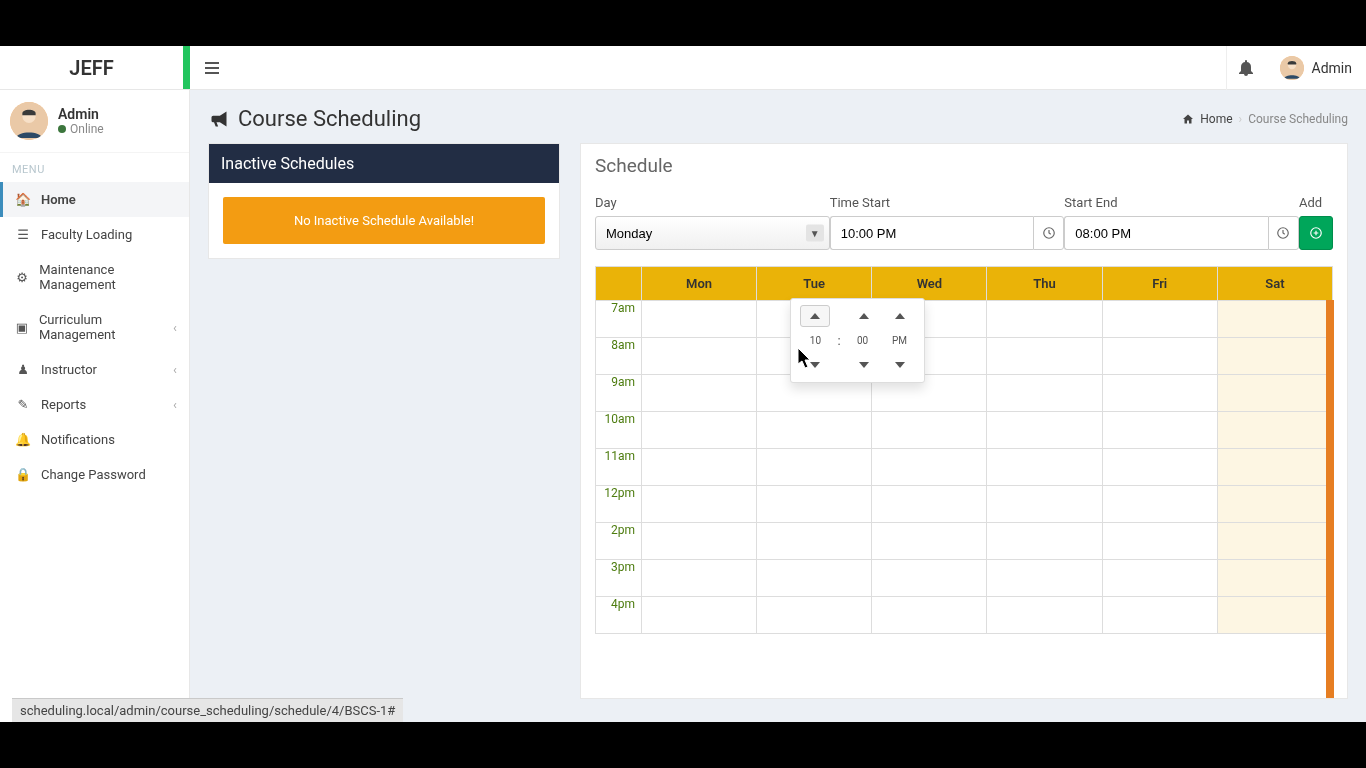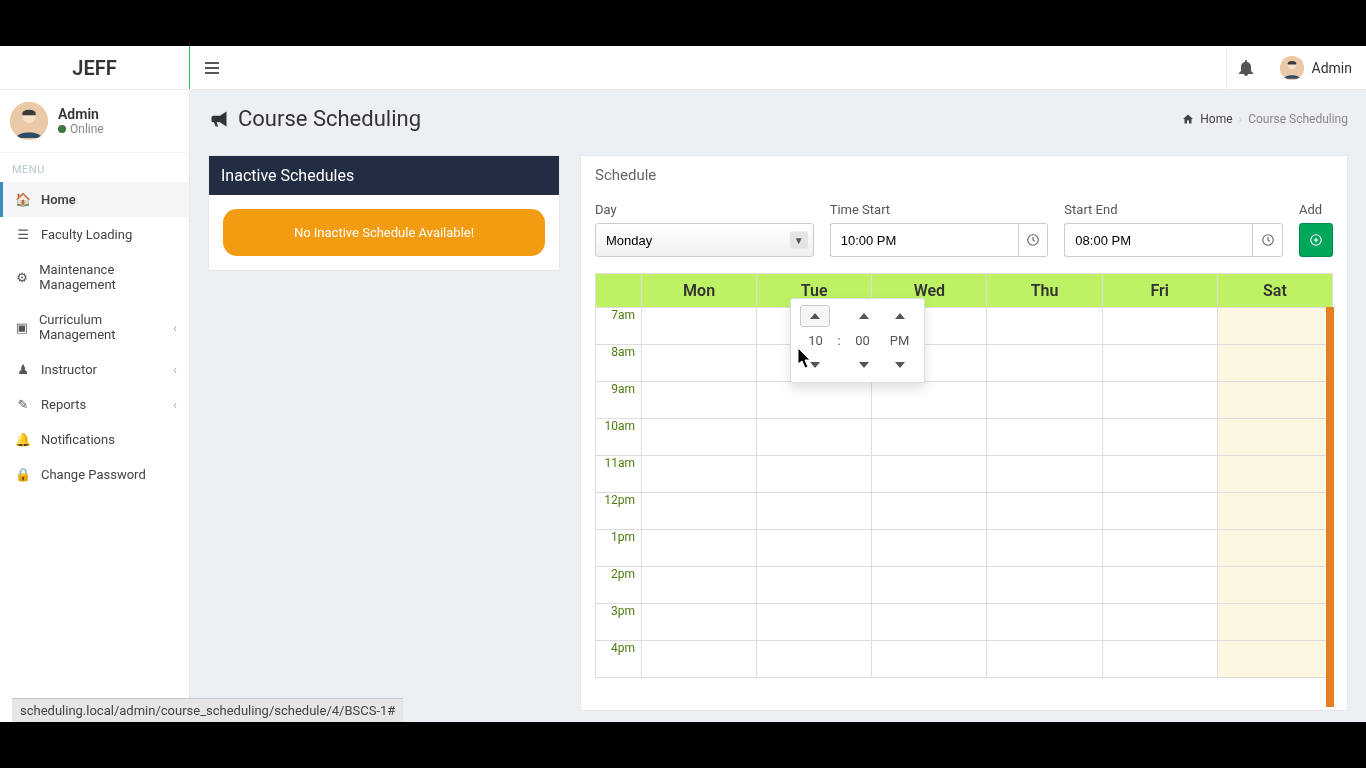--- a/index.html
+++ b/index.html
@@ -4,21 +4,21 @@
   <style>
     * { box-sizing: border-box; margin: 0; padding: 0; }
     body { font-family: -apple-system, BlinkMacSystemFont, "Segoe UI", Roboto, "Helvetica Neue", Arial, sans-serif; font-size: 14px; color: #333; background: #000; }
     .viewport { width: 1366px; height: 768px; position: relative; overflow: hidden; }
     .letterbox-top { height: 46px; background: #000; }
     .letterbox-bottom { position: absolute; bottom: 0; left: 0; right: 0; height: 46px; background: #000; }
     .app { position: absolute; top: 46px; left: 0; right: 0; height: 676px; background: #ecf0f5; }
     
     
     .topbar { height: 44px; background: #fff; border-bottom: 1px solid #e7e7e7; display: flex; align-items: center; }
-    .brand { width: 190px; text-align: center; font-size: 20px; font-weight: 600; color: #333; height: 100%; display: flex; align-items: center; justify-content: center; border-right: 1px solid #22c55e; }
+    .brand { width: 190px; text-align: center; font-size: 20px; font-weight: 600; color: #333; height: 100%; display: flex; align-items: center; justify-content: center; border-right: 7px solid #22c55e; }
     .toggle-btn { width: 44px; height: 44px; display: flex; align-items: center; justify-content: center; cursor: pointer; color: #555; }
     .topbar-right { margin-left: auto; display: flex; align-items: center; height: 100%; }
     .bell-btn { width: 40px; height: 44px; display: flex; align-items: center; justify-content: center; cursor: pointer; color: #555; border-left: 1px solid #eee; }
     .user-btn { display: flex; align-items: center; gap: 8px; padding: 0 14px; height: 44px; cursor: pointer; }
     .avatar-sm { width: 24px; height: 24px; border-radius: 50%; background: #f4c08a; display: inline-flex; align-items: center; justify-content: center; overflow: hidden; }
     
     
     .sidebar { position: absolute; top: 44px; left: 0; bottom: 0; width: 190px; background: #fff; border-right: 1px solid #e7e7e7; overflow-y: auto; }
     .user-panel { padding: 12px 10px; display: flex; align-items: center; gap: 10px; border-bottom: 1px solid #f4f4f4; }
     .avatar-lg { width: 38px; height: 38px; border-radius: 50%; background: #f4c08a; display: flex; align-items: center; justify-content: center; overflow: hidden; flex-shrink: 0; }
@@ -32,60 +32,60 @@
     .menu-icon { width: 16px; text-align: center; color: #555; }
     
     
     .content { position: absolute; top: 44px; left: 190px; right: 0; bottom: 0; background: #ecf0f5; overflow: hidden; }
     .content-header { display: flex; align-items: center; justify-content: space-between; padding: 16px 18px 12px; }
     .page-title { font-size: 22px; color: #333; display: flex; align-items: center; gap: 8px; }
     .breadcrumb { font-size: 12px; color: #888; display: flex; align-items: center; gap: 6px; }
     .breadcrumb a { color: #444; text-decoration: none; }
     .chev-sep { color: #ccc; }
     
-    .content-body { padding: 0 18px 18px; display: flex; gap: 20px; height: calc(100% - 58px); margin-top: 12px; }
+    .content-body { padding: 0 18px 18px; display: flex; gap: 20px; height: calc(100% - 58px); }
     .left-col { width: 352px; flex-shrink: 0; }
     .right-col { flex: 1; min-width: 0; }
     
     .box { background: #fff; border: 1px solid #e7e7e7; }
     .box-header-dark { background: #222d44; color: #fff; padding: 10px 12px; font-size: 16px; }
     .box-body { padding: 14px; }
-    .alert-warning { background: #f39c12; color: #fff; padding: 16px; text-align: center; border-radius: 14px; font-size: 13px; }
-    
-    .box-header { padding: 10px 14px; font-size: 15px; color: #666; border-bottom: 0; }
-    .form-row { display: flex; gap: 16px; padding: 8px 14px 16px; align-items: flex-start; }
+    .alert-warning { background: #f39c12; color: #fff; padding: 16px; text-align: center; border-radius: 2px; font-size: 13px; }
+    
+    .box-header { padding: 10px 14px; font-size: 19px; color: #666; border-bottom: 0; }
+    .form-row { display: flex; padding: 8px 14px 16px; align-items: flex-start; }
     .form-group { flex: 1; }
     .form-group.sm { flex: 0 0 auto; }
     .form-label { font-size: 13px; color: #555; margin-bottom: 6px; display: block; }
     .form-control { width: 100%; height: 34px; padding: 6px 10px; border: 1px solid #ccc; border-radius: 3px; font-size: 13px; background: #fff; }
     .form-control.select { appearance: none; background: linear-gradient(#fff,#f0f0f0); border-radius: 3px; padding-right: 24px; position: relative; }
     .select-wrap { position: relative; }
     .select-caret { position: absolute; right: 6px; top: 50%; transform: translateY(-50%); pointer-events: none; font-size: 10px; color: #555; background: #e4e4e4; padding: 3px 4px; border-radius: 2px; }
     .input-group { display: flex; }
     .input-group .form-control { border-top-right-radius: 0; border-bottom-right-radius: 0; border-right: 0; }
     .ig-addon { width: 36px; border: 1px solid #ccc; border-top-right-radius: 3px; border-bottom-right-radius: 3px; background: #fff; display: flex; align-items: center; justify-content: center; color: #666; cursor: pointer; }
     .btn-add { width: 34px; height: 34px; background: #00a65a; border: 1px solid #008d4c; border-radius: 3px; display: flex; align-items: center; justify-content: center; color: #fff; cursor: pointer; }
     
     
     .calendar-wrap { padding: 0 14px 14px; height: calc(100% - 120px); overflow: hidden; position: relative; }
     .cal-table { width: 100%; border-collapse: collapse; table-layout: fixed; }
     .cal-table th, .cal-table td { border: 1px solid #ddd; }
-    .cal-table thead th { height: 34px; font-weight: 600; font-size: 16px; background: #bef264; }
+    .cal-table thead th { height: 34px; font-weight: 600; font-size: 13px; background: #eab308; }
     .cal-table thead th:first-child { width: 46px; }
     .cal-table tbody td { height: 37px; }
     .time-cell { text-align: right; font-size: 12px; color: #4d7c0f; padding-right: 6px; vertical-align: top; border-right: 1px solid #ddd; }
     .sat-col { background: #fdf6e3; }
     .now-strip { position: absolute; right: 13px; top: 34px; bottom: 0; width: 8px; background: #e67e22; }
     
     
     .timepicker { position: absolute; left: 790px; top: 252px; width: 135px; background: #fff; border: 1px solid #ddd; border-radius: 3px; box-shadow: 0 6px 12px rgba(0,0,0,.12); padding: 6px; z-index: 50; }
     .tp-row { display: flex; align-items: center; justify-content: space-around; }
     .tp-btn { width: 30px; height: 22px; border: 1px solid transparent; background: transparent; display: flex; align-items: center; justify-content: center; cursor: pointer; color: #555; border-radius: 3px; }
     .tp-btn.active { border-color: #ccc; background: #f6f6f6; }
-    .tp-val { width: 30px; text-align: center; font-size: 13px; color: #555; }
+    .tp-val { width: 30px; text-align: center; font-size: 10px; color: #555; }
     .tp-colon { font-size: 13px; color: #555; }
     
     
     .cursor { position: absolute; left: 798px; top: 302px; z-index: 60; pointer-events: none; }
     
     
     .statusbar { position: absolute; bottom: 46px; left: 12px; background: #e6e6e6; color: #444; font-size: 13px; padding: 4px 8px; border-top: 1px solid #c9c9c9; }
     
     .bars-icon { display:inline-block; width:14px; height:12px; position:relative; }
     .bars-icon span, .bars-icon::before, .bars-icon::after { content:""; position:absolute; left:0; right:0; height:2px; background:#555; }
@@ -326,29 +326,20 @@
                     <tr>
                       <td class="time-cell">12pm</td>
                       <td></td>
                       <td></td>
                       <td></td>
                       <td></td>
                       <td></td>
                       <td class="sat-col"></td>
                     </tr>
                     <tr>
-                      <td class="time-cell">1pm</td>
-                      <td></td>
-                      <td></td>
-                      <td></td>
-                      <td></td>
-                      <td></td>
-                      <td class="sat-col"></td>
-                    </tr>
-                    <tr>
                       <td class="time-cell">2pm</td>
                       <td></td>
                       <td></td>
                       <td></td>
                       <td></td>
                       <td></td>
                       <td class="sat-col"></td>
                     </tr>
                     <tr>
                       <td class="time-cell">3pm</td>

